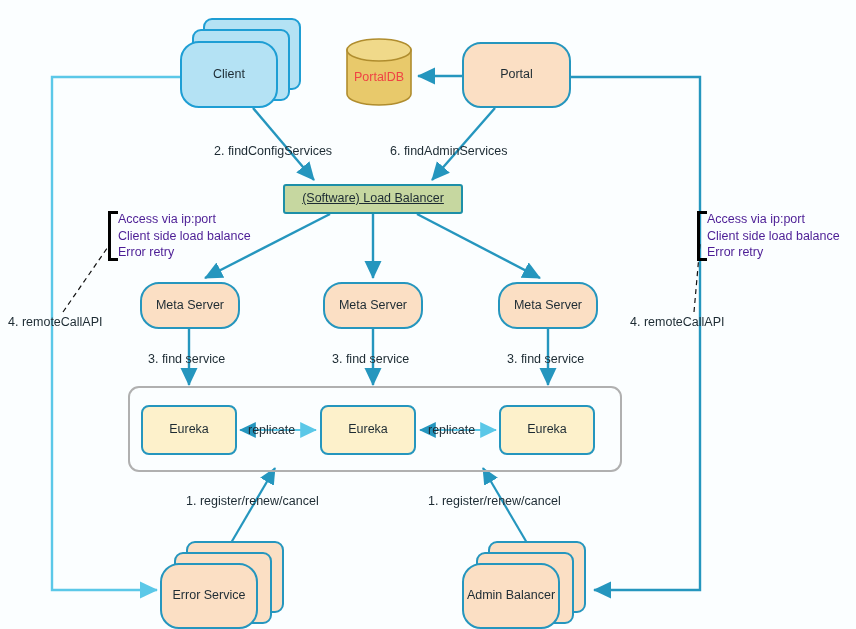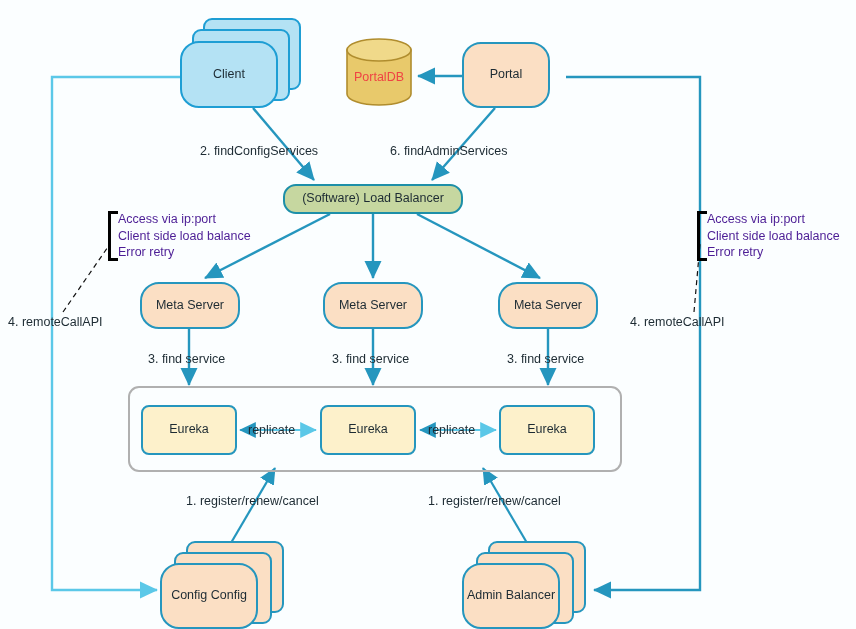--- a/index.html
+++ b/index.html
@@ -43,21 +43,21 @@
   .stack-ghost {
     position: absolute;
     box-sizing: border-box;
     border-radius: 9px;
     border: 2px solid #2596be;
     z-index: 3;
   }
   .client-ghost { background: #b4e2f4; border-color: #1e9ed4; }
   .client-front { background: #b4e2f4; border-color: #1e9ed4; }
   .peach-fill { background: #fbdfc4; }
-  .lb-fill { background: #c6d7a0; border-color: #1d8fa8; border-radius: 13px; }
+  .lb-fill { background: #c6d7a0; border-color: #1d8fa8; border-radius: 3px; text-decoration: underline; }
   .eureka-fill { background: #fdf1cb; border-color: #2596be; border-radius: 8px; }
   .eureka-group {
     position: absolute;
     box-sizing: border-box;
     border: 2px solid #b0b0b0;
     border-radius: 11px;
     background: transparent;
     z-index: 2;
   }
   .edge-label {
@@ -153,21 +153,21 @@
   </div>
 
   <div class="cyl" style="left:345px; top:38px; width:68px; height:68px;">
     <svg width="68" height="68" viewBox="0 0 68 68">
       <path d="M2,12 L2,56 A32,11 0 0 0 66,56 L66,12 Z" fill="#e8c96b" stroke="#b08d2e" stroke-width="1.6"></path>
       <ellipse cx="34" cy="12" rx="32" ry="11" fill="#f0d98a" stroke="#b08d2e" stroke-width="1.6"></ellipse>
     </svg>
     <div class="cyl-label" style="top:32px;">PortalDB</div>
   </div>
 
-  <div class="node rbox peach-fill" style="left:462px; top:42px; width:88px; height:66px;">
+  <div class="node rbox peach-fill" style="left:462px; top:42px; width:109px; height:66px;">
     <span>Portal</span>
   </div>
 
   <div class="node rbox lb-fill" style="left:283px; top:184px; width:180px; height:30px;">
     <span>(Software) Load Balancer</span>
   </div>
 
   <div class="node rbox peach-fill" style="left:140px; top:282px; width:100px; height:47px;">
     <span>Meta Server</span>
   </div>
@@ -186,30 +186,30 @@
   <div class="node rbox eureka-fill" style="left:320px; top:405px; width:96px; height:50px;">
     <span>Eureka</span>
   </div>
   <div class="node rbox eureka-fill" style="left:499px; top:405px; width:96px; height:50px;">
     <span>Eureka</span>
   </div>
 
   <div class="stack-ghost peach-fill" style="left:186px; top:541px; width:98px; height:72px;"></div>
   <div class="stack-ghost peach-fill" style="left:174px; top:552px; width:98px; height:72px;"></div>
   <div class="node rbox peach-fill" style="left:160px; top:563px; width:98px; height:66px;">
-    <span>Config Config</span>
+    <span>Error Service</span>
   </div>
 
   <div class="stack-ghost peach-fill" style="left:488px; top:541px; width:98px; height:72px;"></div>
   <div class="stack-ghost peach-fill" style="left:476px; top:552px; width:98px; height:72px;"></div>
   <div class="node rbox peach-fill" style="left:462px; top:563px; width:98px; height:66px;">
     <span>Admin Balancer</span>
   </div>
 
-  <div class="edge-label" style="left:200px; top:144px;">2. findConfigServices</div>
+  <div class="edge-label" style="left:214px; top:144px;">2. findConfigServices</div>
   <div class="edge-label" style="left:390px; top:144px;">6. findAdminServices</div>
 
   <div class="edge-label" style="left:148px; top:352px;">3. find service</div>
   <div class="edge-label" style="left:332px; top:352px;">3. find service</div>
   <div class="edge-label" style="left:507px; top:352px;">3. find service</div>
 
   <div class="edge-label" style="left:248px; top:423px;">replicate</div>
   <div class="edge-label" style="left:428px; top:423px;">replicate</div>
 
   <div class="edge-label" style="left:186px; top:494px;">1. register/renew/cancel</div>

